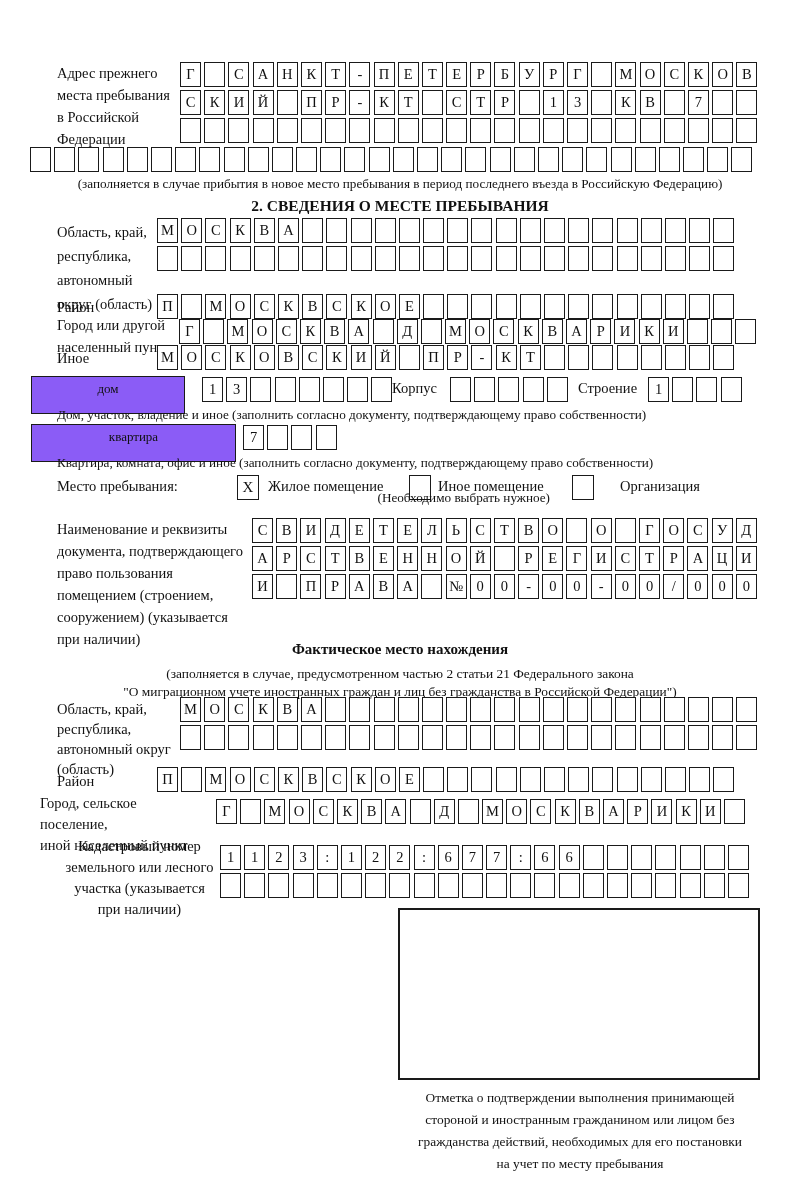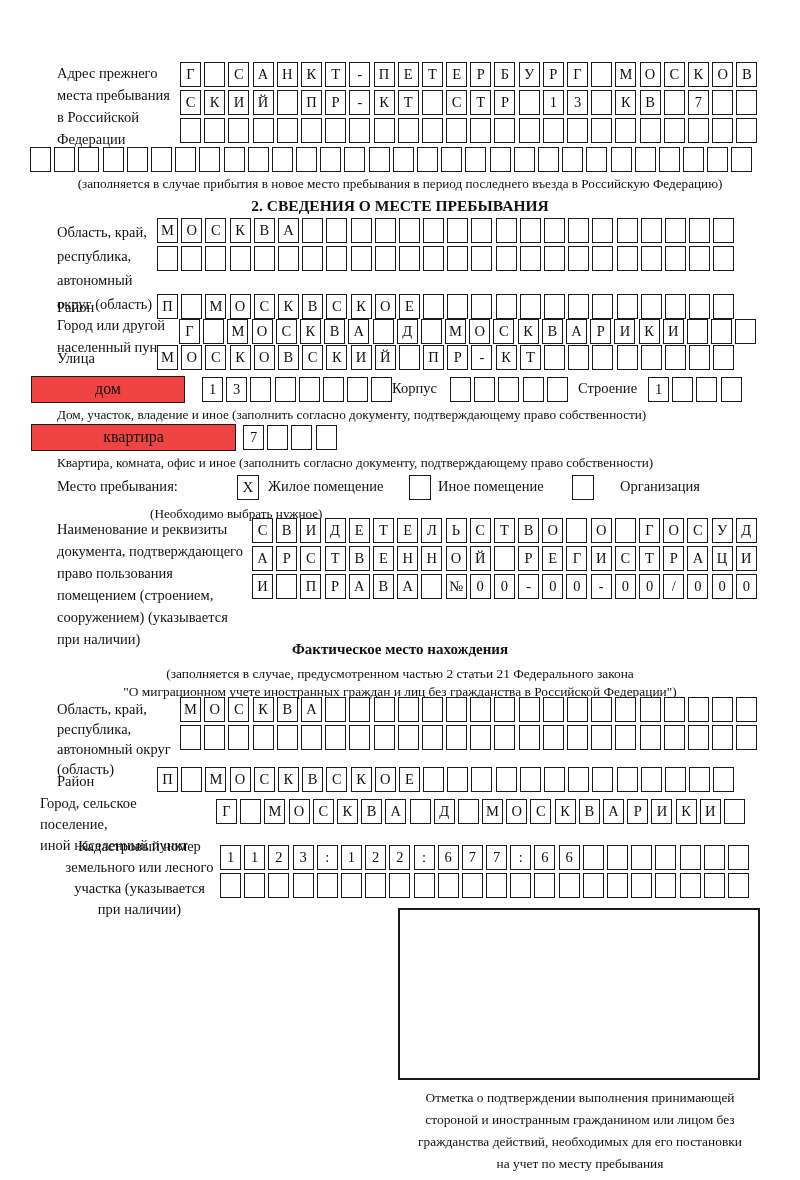--- a/index.html
+++ b/index.html
@@ -9,22 +9,22 @@
   .label{font-size:14.5px;line-height:22px;white-space:pre-line;}
   .lh20{line-height:20px;}
   .lh21{line-height:21px;}
   .lh24{line-height:24px;}
   .cellrow{white-space:nowrap;height:25px;}
   .cell{display:inline-block;box-sizing:border-box;width:21px;height:25px;margin-right:3.2px;
         border:1.5px solid #1a1a1a;text-align:center;font-size:14.5px;line-height:22px;
         vertical-align:top;background:#fff;}
   .checkbox{display:inline-block;box-sizing:border-box;width:22px;height:25px;
         border:1.5px solid #1a1a1a;text-align:center;font-size:15px;line-height:22px;background:#fff;}
-  .widebox{box-sizing:border-box;border:1.5px solid #1a1a1a;height:27px;line-height:24px;
-        text-align:center;font-size:16px;background:#ef4444;}
+  .widebox{box-sizing:border-box;border:1.5px solid #1a1a1a;height:38px;line-height:24px;
+        text-align:center;font-size:13px;background:#8b5cf6;}
   .caption{font-size:13.2px;line-height:16px;}
   .center{left:0;width:800px;text-align:center;}
   .title{font-weight:bold;font-size:15.5px;}
   .inline-label{font-size:14.5px;}
   #stamp-box{box-sizing:border-box;border:2px solid #1a1a1a;background:#fff;}
 </style>
 </head>
 <body>
 
 <div id="page">
@@ -49,21 +49,21 @@
   <div class="abs cellrow" style="left:157px;top:218px;"><span class="cell">М</span><span class="cell">О</span><span class="cell">С</span><span class="cell">К</span><span class="cell">В</span><span class="cell">А</span><span class="cell"></span><span class="cell"></span><span class="cell"></span><span class="cell"></span><span class="cell"></span><span class="cell"></span><span class="cell"></span><span class="cell"></span><span class="cell"></span><span class="cell"></span><span class="cell"></span><span class="cell"></span><span class="cell"></span><span class="cell"></span><span class="cell"></span><span class="cell"></span><span class="cell"></span><span class="cell"></span></div>
   <div class="abs cellrow" style="left:157px;top:246px;"><span class="cell"></span><span class="cell"></span><span class="cell"></span><span class="cell"></span><span class="cell"></span><span class="cell"></span><span class="cell"></span><span class="cell"></span><span class="cell"></span><span class="cell"></span><span class="cell"></span><span class="cell"></span><span class="cell"></span><span class="cell"></span><span class="cell"></span><span class="cell"></span><span class="cell"></span><span class="cell"></span><span class="cell"></span><span class="cell"></span><span class="cell"></span><span class="cell"></span><span class="cell"></span><span class="cell"></span></div>
 
   <div class="abs label" style="left:57px;top:296px;">Район</div>
   <div class="abs cellrow" style="left:157px;top:294px;"><span class="cell">П</span><span class="cell"></span><span class="cell">М</span><span class="cell">О</span><span class="cell">С</span><span class="cell">К</span><span class="cell">В</span><span class="cell">С</span><span class="cell">К</span><span class="cell">О</span><span class="cell">Е</span><span class="cell"></span><span class="cell"></span><span class="cell"></span><span class="cell"></span><span class="cell"></span><span class="cell"></span><span class="cell"></span><span class="cell"></span><span class="cell"></span><span class="cell"></span><span class="cell"></span><span class="cell"></span><span class="cell"></span></div>
 
   <div class="abs label" style="left:57px;top:314px;width:125px;">Город или другой
 населенный пункт</div>
   <div class="abs cellrow" style="left:179px;top:319px;"><span class="cell">Г</span><span class="cell"></span><span class="cell">М</span><span class="cell">О</span><span class="cell">С</span><span class="cell">К</span><span class="cell">В</span><span class="cell">А</span><span class="cell"></span><span class="cell">Д</span><span class="cell"></span><span class="cell">М</span><span class="cell">О</span><span class="cell">С</span><span class="cell">К</span><span class="cell">В</span><span class="cell">А</span><span class="cell">Р</span><span class="cell">И</span><span class="cell">К</span><span class="cell">И</span><span class="cell"></span><span class="cell"></span><span class="cell"></span></div>
 
-  <div class="abs label" style="left:57px;top:347px;">Улица</div>
+  <div class="abs label" style="left:57px;top:347px;">Иное</div>
   <div class="abs cellrow" style="left:157px;top:345px;"><span class="cell">М</span><span class="cell">О</span><span class="cell">С</span><span class="cell">К</span><span class="cell">О</span><span class="cell">В</span><span class="cell">С</span><span class="cell">К</span><span class="cell">И</span><span class="cell">Й</span><span class="cell"></span><span class="cell">П</span><span class="cell">Р</span><span class="cell">-</span><span class="cell">К</span><span class="cell">Т</span><span class="cell"></span><span class="cell"></span><span class="cell"></span><span class="cell"></span><span class="cell"></span><span class="cell"></span><span class="cell"></span><span class="cell"></span></div>
 
   <div class="abs widebox" style="left:31px;top:376px;width:154px;">дом</div>
   <div class="abs cellrow" style="left:202px;top:377px;"><span class="cell">1</span><span class="cell">3</span><span class="cell"></span><span class="cell"></span><span class="cell"></span><span class="cell"></span><span class="cell"></span><span class="cell"></span></div>
   <div class="abs inline-label" style="left:392px;top:380px;">Корпус</div>
   <div class="abs cellrow" style="left:450px;top:377px;"><span class="cell"></span><span class="cell"></span><span class="cell"></span><span class="cell"></span><span class="cell"></span></div>
   <div class="abs inline-label" style="left:578px;top:380px;">Строение</div>
   <div class="abs cellrow" style="left:648px;top:377px;"><span class="cell">1</span><span class="cell"></span><span class="cell"></span><span class="cell"></span></div>
   <div class="abs caption" style="left:57px;top:407px;width:720px;">Дом, участок, владение и иное (заполнить согласно документу, подтверждающему право собственности)</div>
 
@@ -71,21 +71,21 @@
   <div class="abs cellrow" style="left:243px;top:425px;"><span class="cell">7</span><span class="cell"></span><span class="cell"></span><span class="cell"></span></div>
   <div class="abs caption" style="left:57px;top:455px;width:720px;">Квартира, комната, офис и иное (заполнить согласно документу, подтверждающему право собственности)</div>
 
   <div class="abs inline-label" style="left:57px;top:478px;">Место пребывания:</div>
   <span class="abs checkbox" style="left:237px;top:475px;">X</span>
   <div class="abs inline-label" style="left:268px;top:478px;">Жилое помещение</div>
   <span class="abs checkbox" style="left:409px;top:475px;"></span>
   <div class="abs inline-label" style="left:438px;top:478px;">Иное помещение</div>
   <span class="abs checkbox" style="left:572px;top:475px;"></span>
   <div class="abs inline-label" style="left:620px;top:478px;">Организация</div>
-  <div class="abs caption" style="left:150px;top:506px;width:400px;text-align:left;">(Необходимо выбрать нужное)</div>
+  <div class="abs caption" style="left:150px;top:490px;width:400px;text-align:right;">(Необходимо выбрать нужное)</div>
 
   <div class="abs label" style="left:57px;top:518px;width:200px;">Наименование и реквизиты
 документа, подтверждающего
 право пользования
 помещением (строением,
 сооружением) (указывается
 при наличии)</div>
   <div class="abs cellrow" style="left:252px;top:518px;"><span class="cell">С</span><span class="cell">В</span><span class="cell">И</span><span class="cell">Д</span><span class="cell">Е</span><span class="cell">Т</span><span class="cell">Е</span><span class="cell">Л</span><span class="cell">Ь</span><span class="cell">С</span><span class="cell">Т</span><span class="cell">В</span><span class="cell">О</span><span class="cell"></span><span class="cell">О</span><span class="cell"></span><span class="cell">Г</span><span class="cell">О</span><span class="cell">С</span><span class="cell">У</span><span class="cell">Д</span></div>
   <div class="abs cellrow" style="left:252px;top:546px;"><span class="cell">А</span><span class="cell">Р</span><span class="cell">С</span><span class="cell">Т</span><span class="cell">В</span><span class="cell">Е</span><span class="cell">Н</span><span class="cell">Н</span><span class="cell">О</span><span class="cell">Й</span><span class="cell"></span><span class="cell">Р</span><span class="cell">Е</span><span class="cell">Г</span><span class="cell">И</span><span class="cell">С</span><span class="cell">Т</span><span class="cell">Р</span><span class="cell">А</span><span class="cell">Ц</span><span class="cell">И</span></div>
   <div class="abs cellrow" style="left:252px;top:574px;"><span class="cell">И</span><span class="cell"></span><span class="cell">П</span><span class="cell">Р</span><span class="cell">А</span><span class="cell">В</span><span class="cell">А</span><span class="cell"></span><span class="cell">№</span><span class="cell">0</span><span class="cell">0</span><span class="cell">-</span><span class="cell">0</span><span class="cell">0</span><span class="cell">-</span><span class="cell">0</span><span class="cell">0</span><span class="cell">/</span><span class="cell">0</span><span class="cell">0</span><span class="cell">0</span></div>

